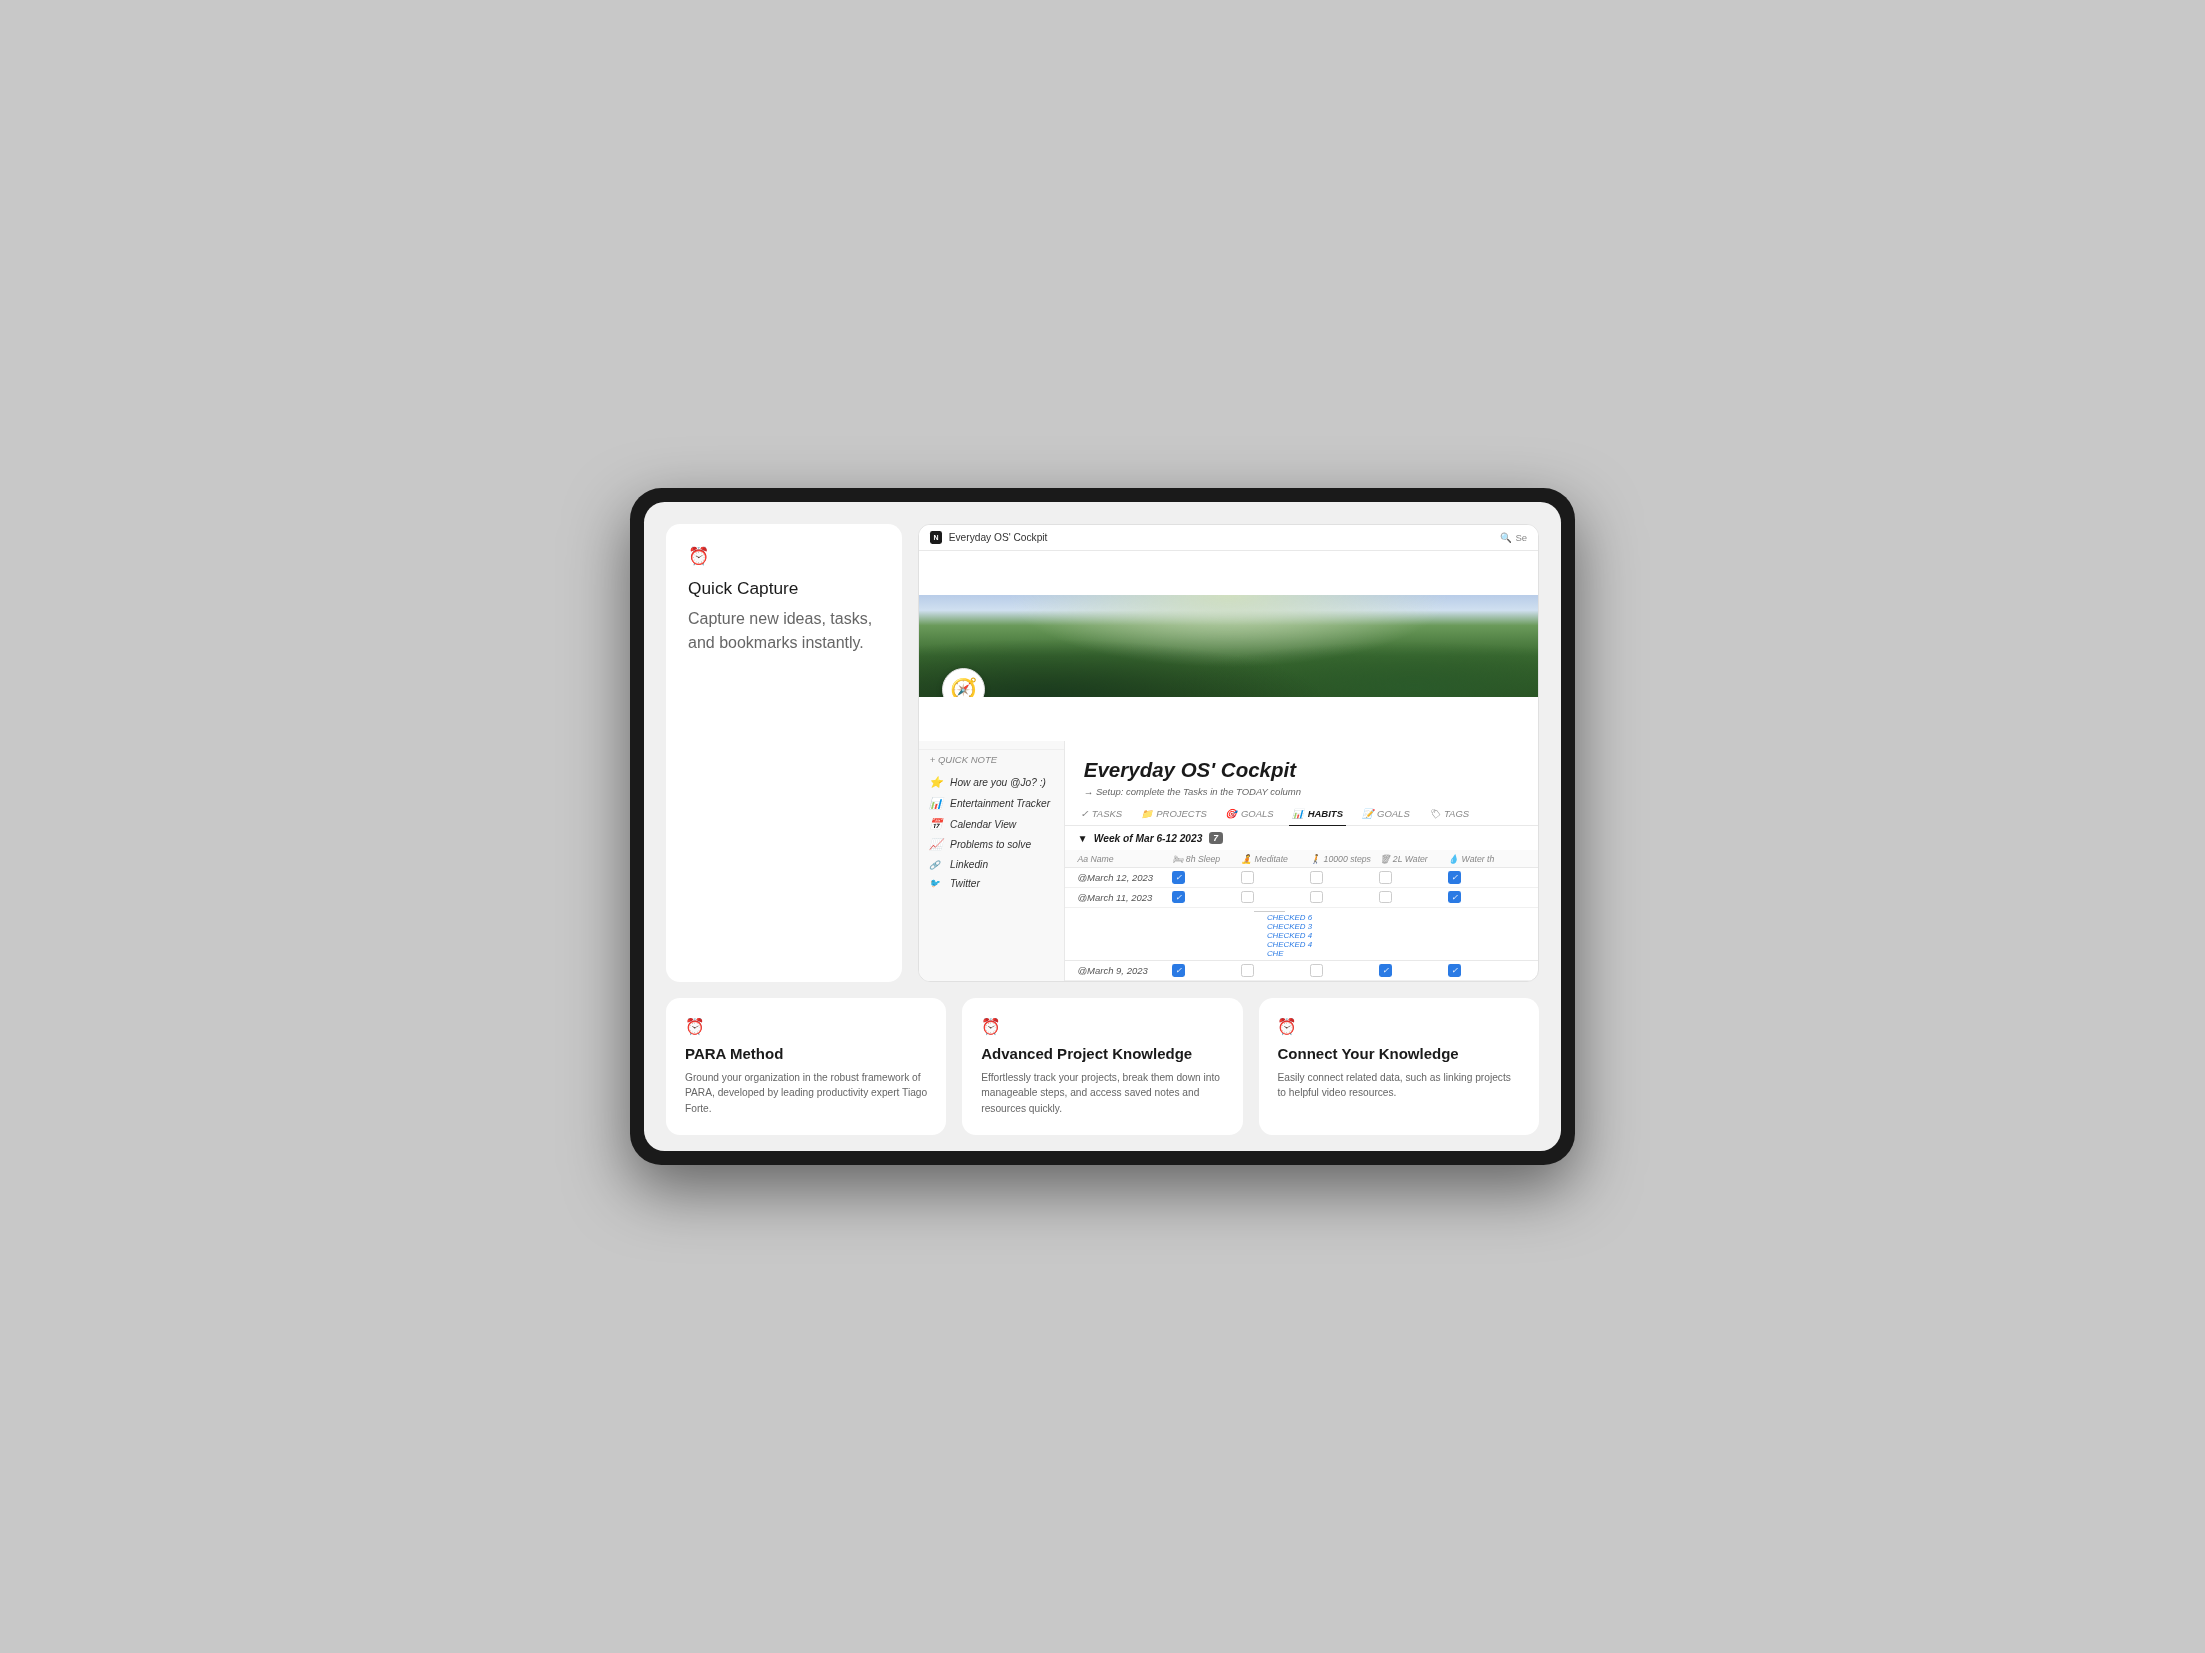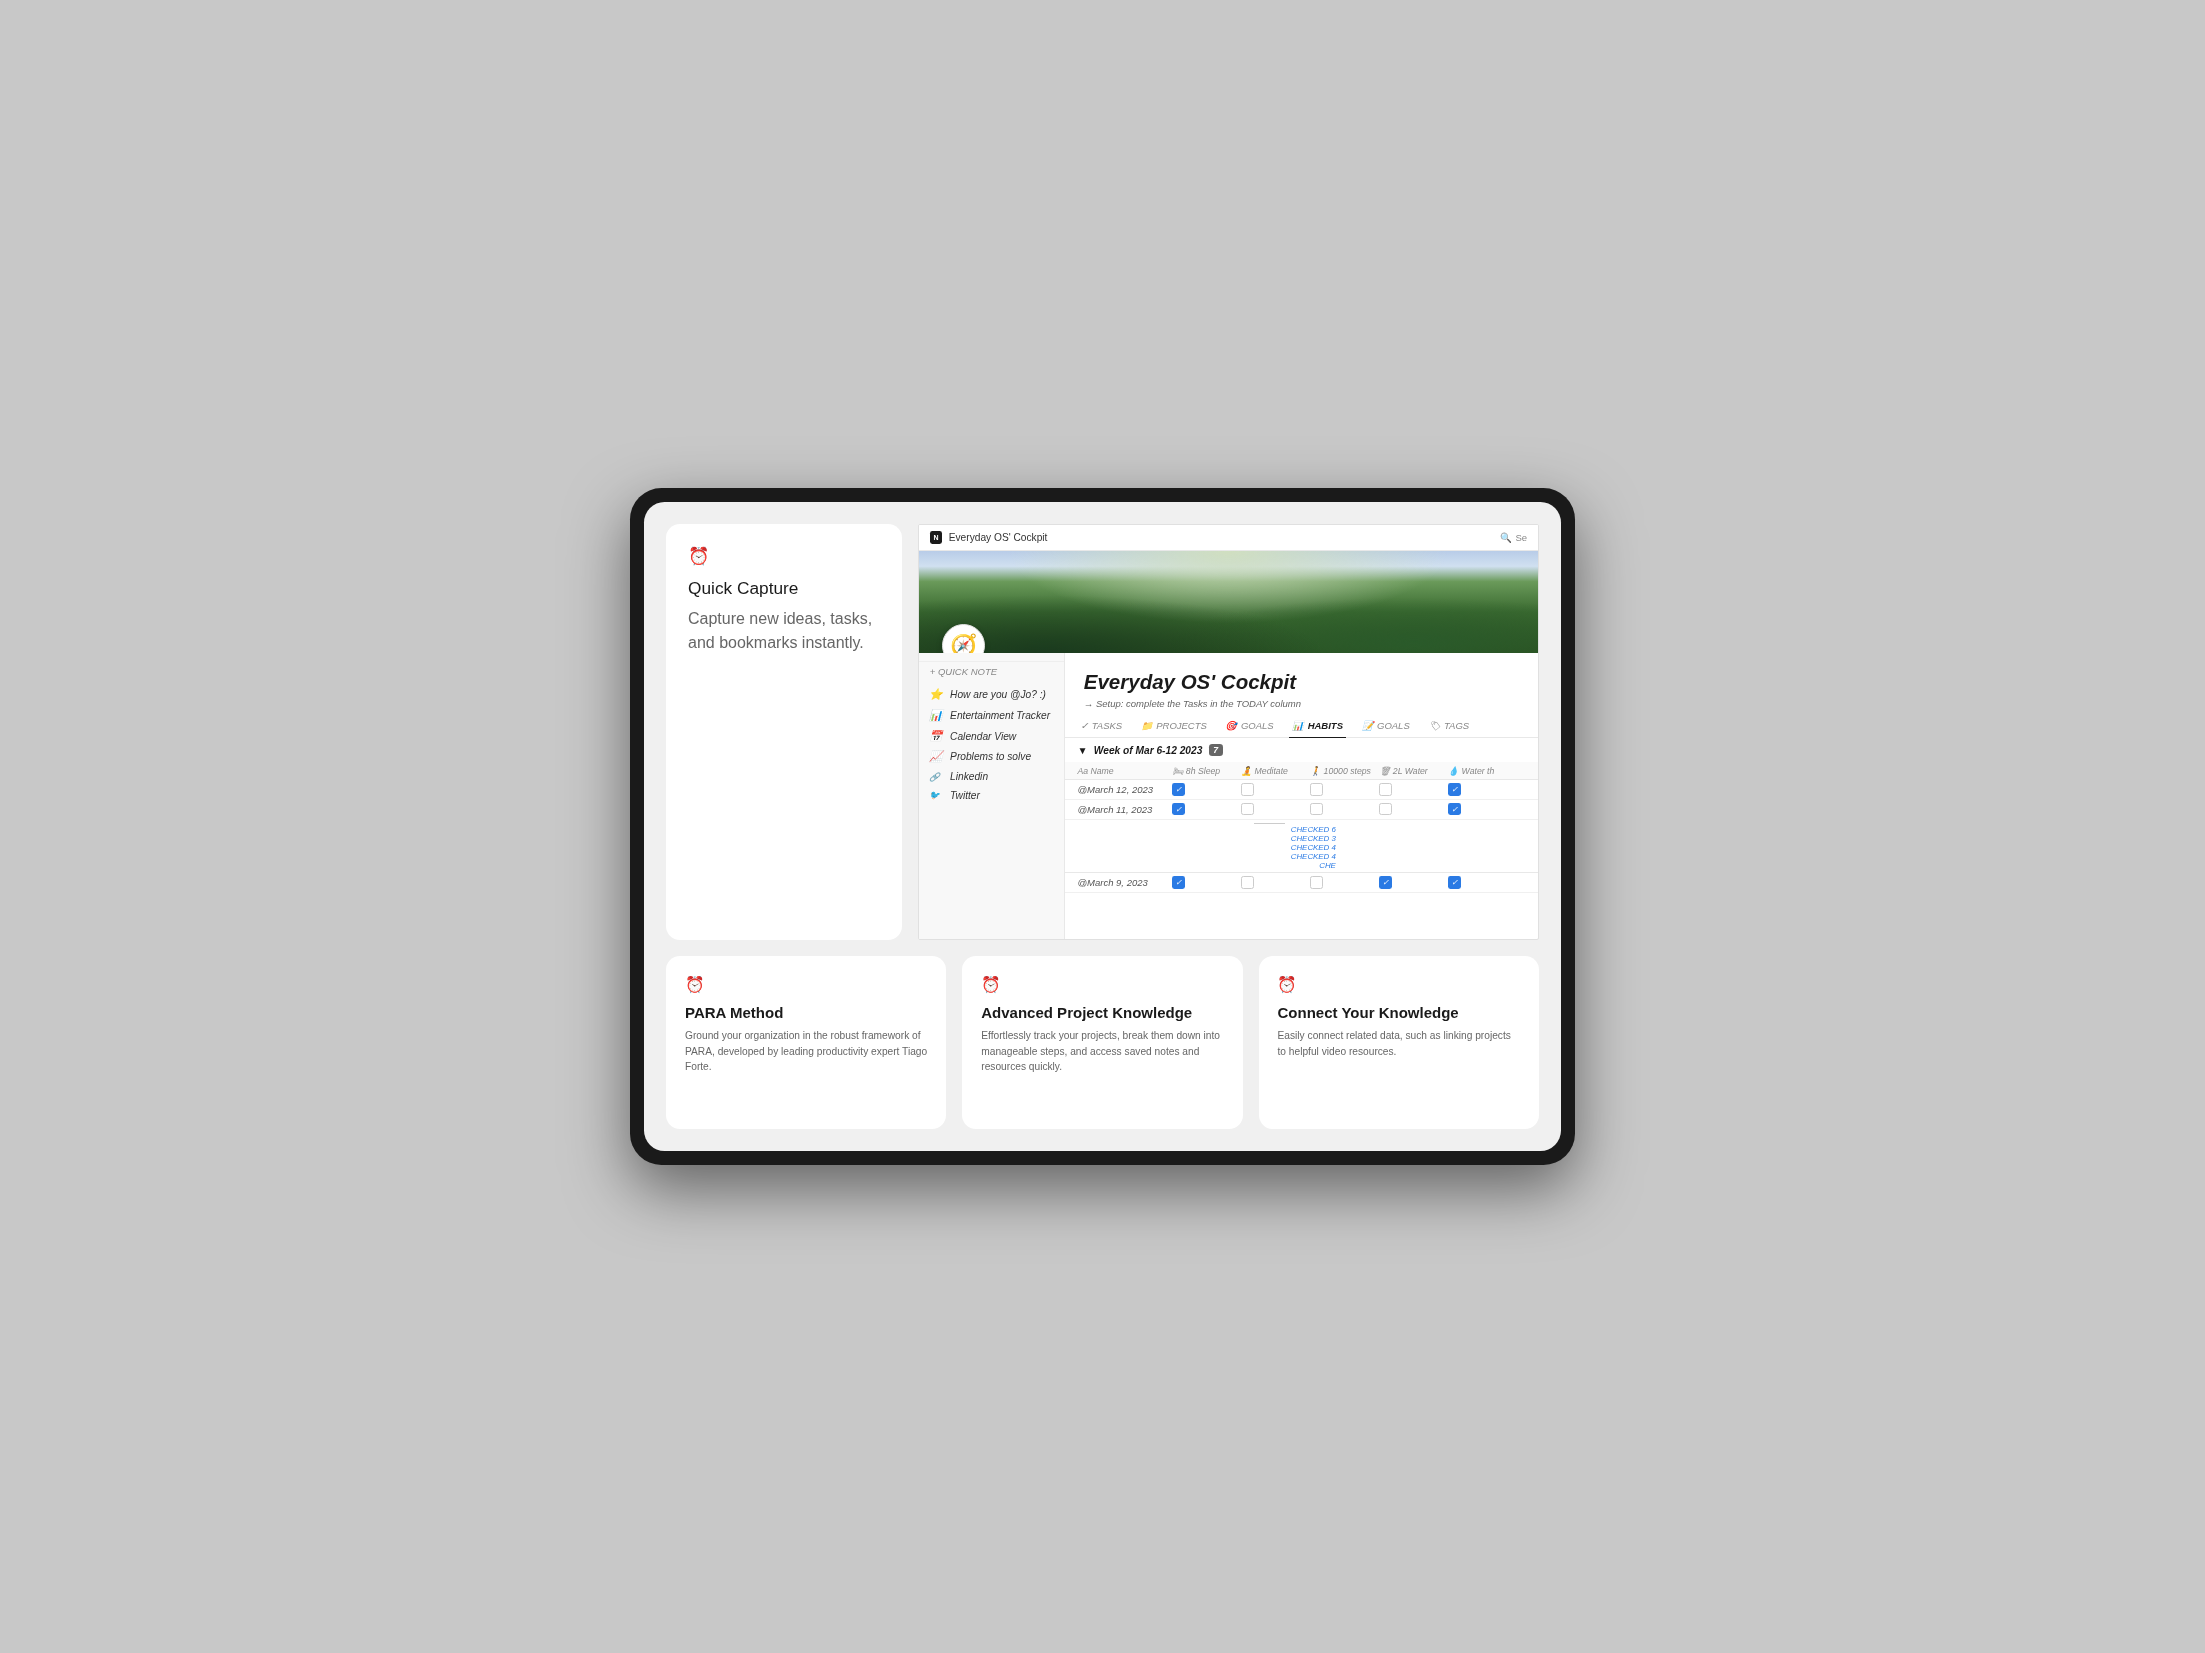--- a/index.html
+++ b/index.html
@@ -58,25 +58,26 @@
     }
     .card-desc {
       font-size: 16px;
       color: #666;
       line-height: 1.5;
     }
     
     .notion-panel {
       flex: 1;
       background: white;
-      border-radius: 2px;
+      border-radius: 12px;
       overflow: hidden;
       display: flex;
       flex-direction: column;
       border: 0.8px solid #e0e0e0;
+      gap: 44px;
     }
     .notion-header {
       display: flex;
       align-items: center;
       justify-content: space-between;
       padding: 6.3px 11px;
       border-bottom: 0.8px solid #e8e8e8;
       background: white;
     }
     .notion-header-left {
@@ -236,21 +237,21 @@
       font-size: 8.7px;
     }
     .table-header-row {
       display: flex;
       align-items: center;
       border-bottom: 0.8px solid #e8e8e8;
       padding: 3.2px 12.6px;
       background: #fafafa;
     }
     .col-name { width: 95px; font-size: 8.7px; color: #888; }
-    .col-habit { width: 69px; font-size: 8.7px; color: #888; display: flex; align-items: center; gap: 2.4px; text-align: right; }
+    .col-habit { width: 69px; font-size: 8.7px; color: #888; display: flex; align-items: center; gap: 2.4px; }
     .table-data-row {
       display: flex;
       align-items: center;
       padding: 3.2px 12.6px;
       border-bottom: 0.8px solid #f0f0f0;
     }
     .table-data-row .col-name {
       font-size: 9.5px;
       color: #555;
     }

